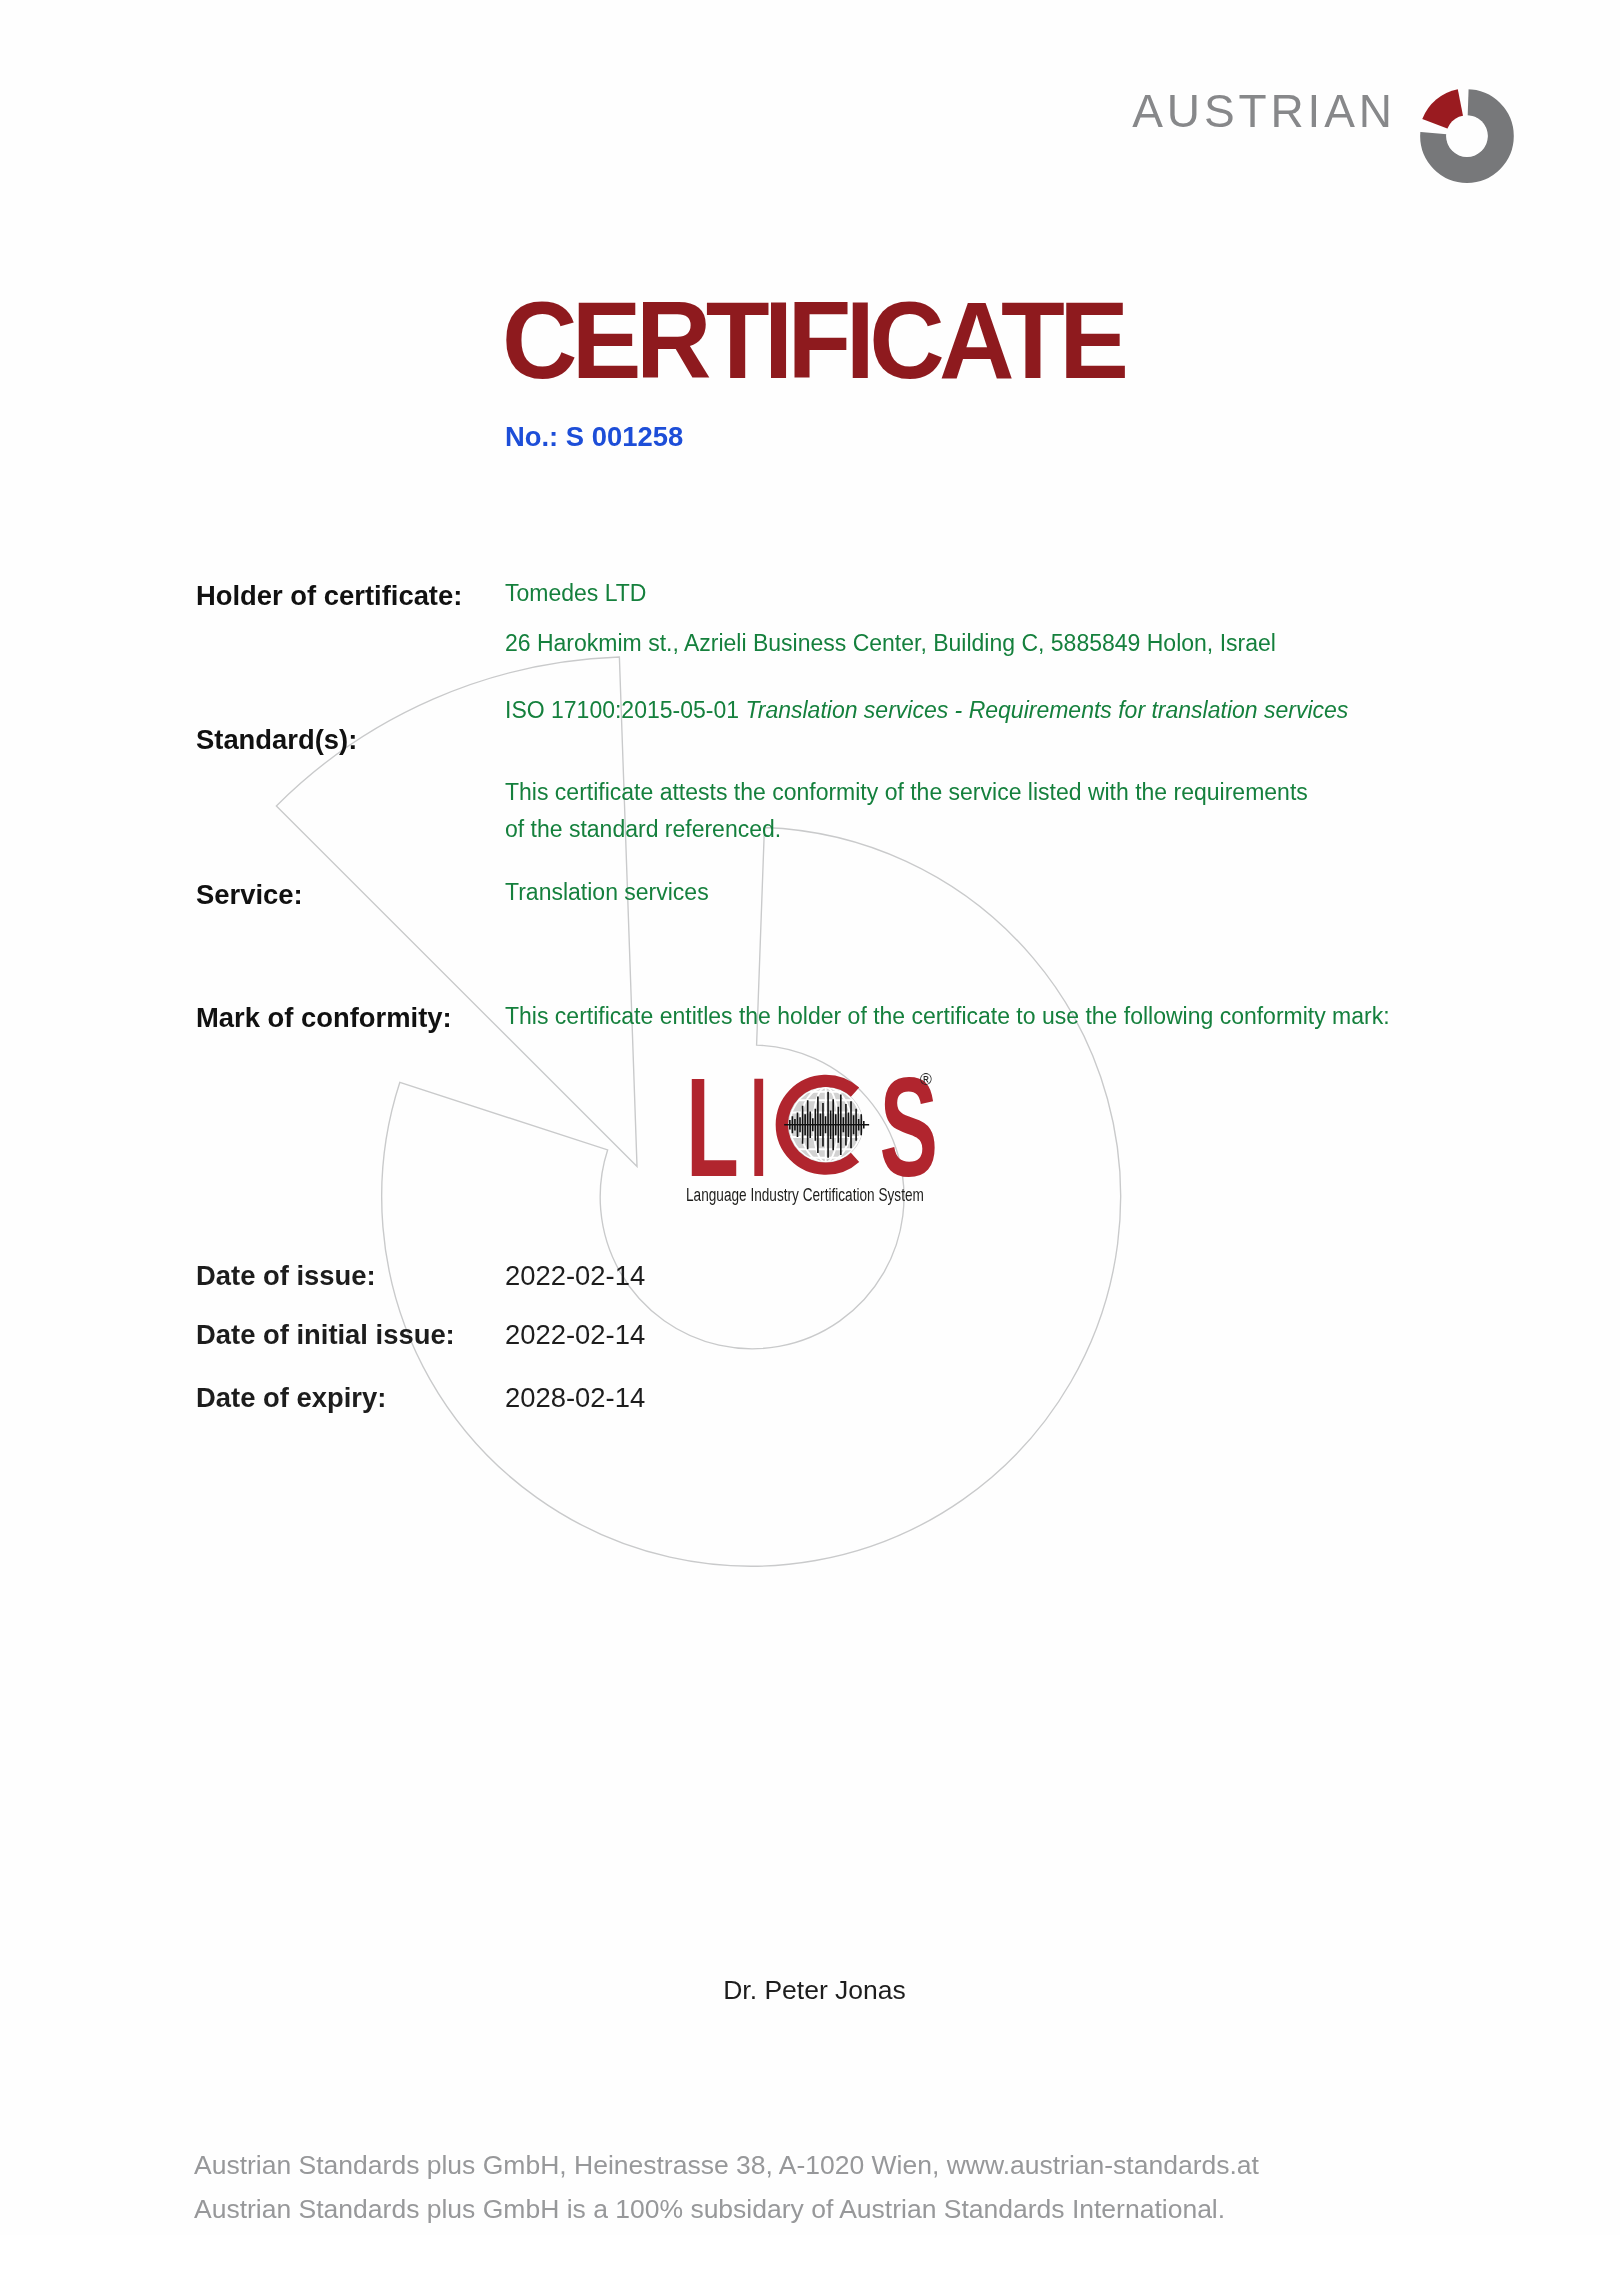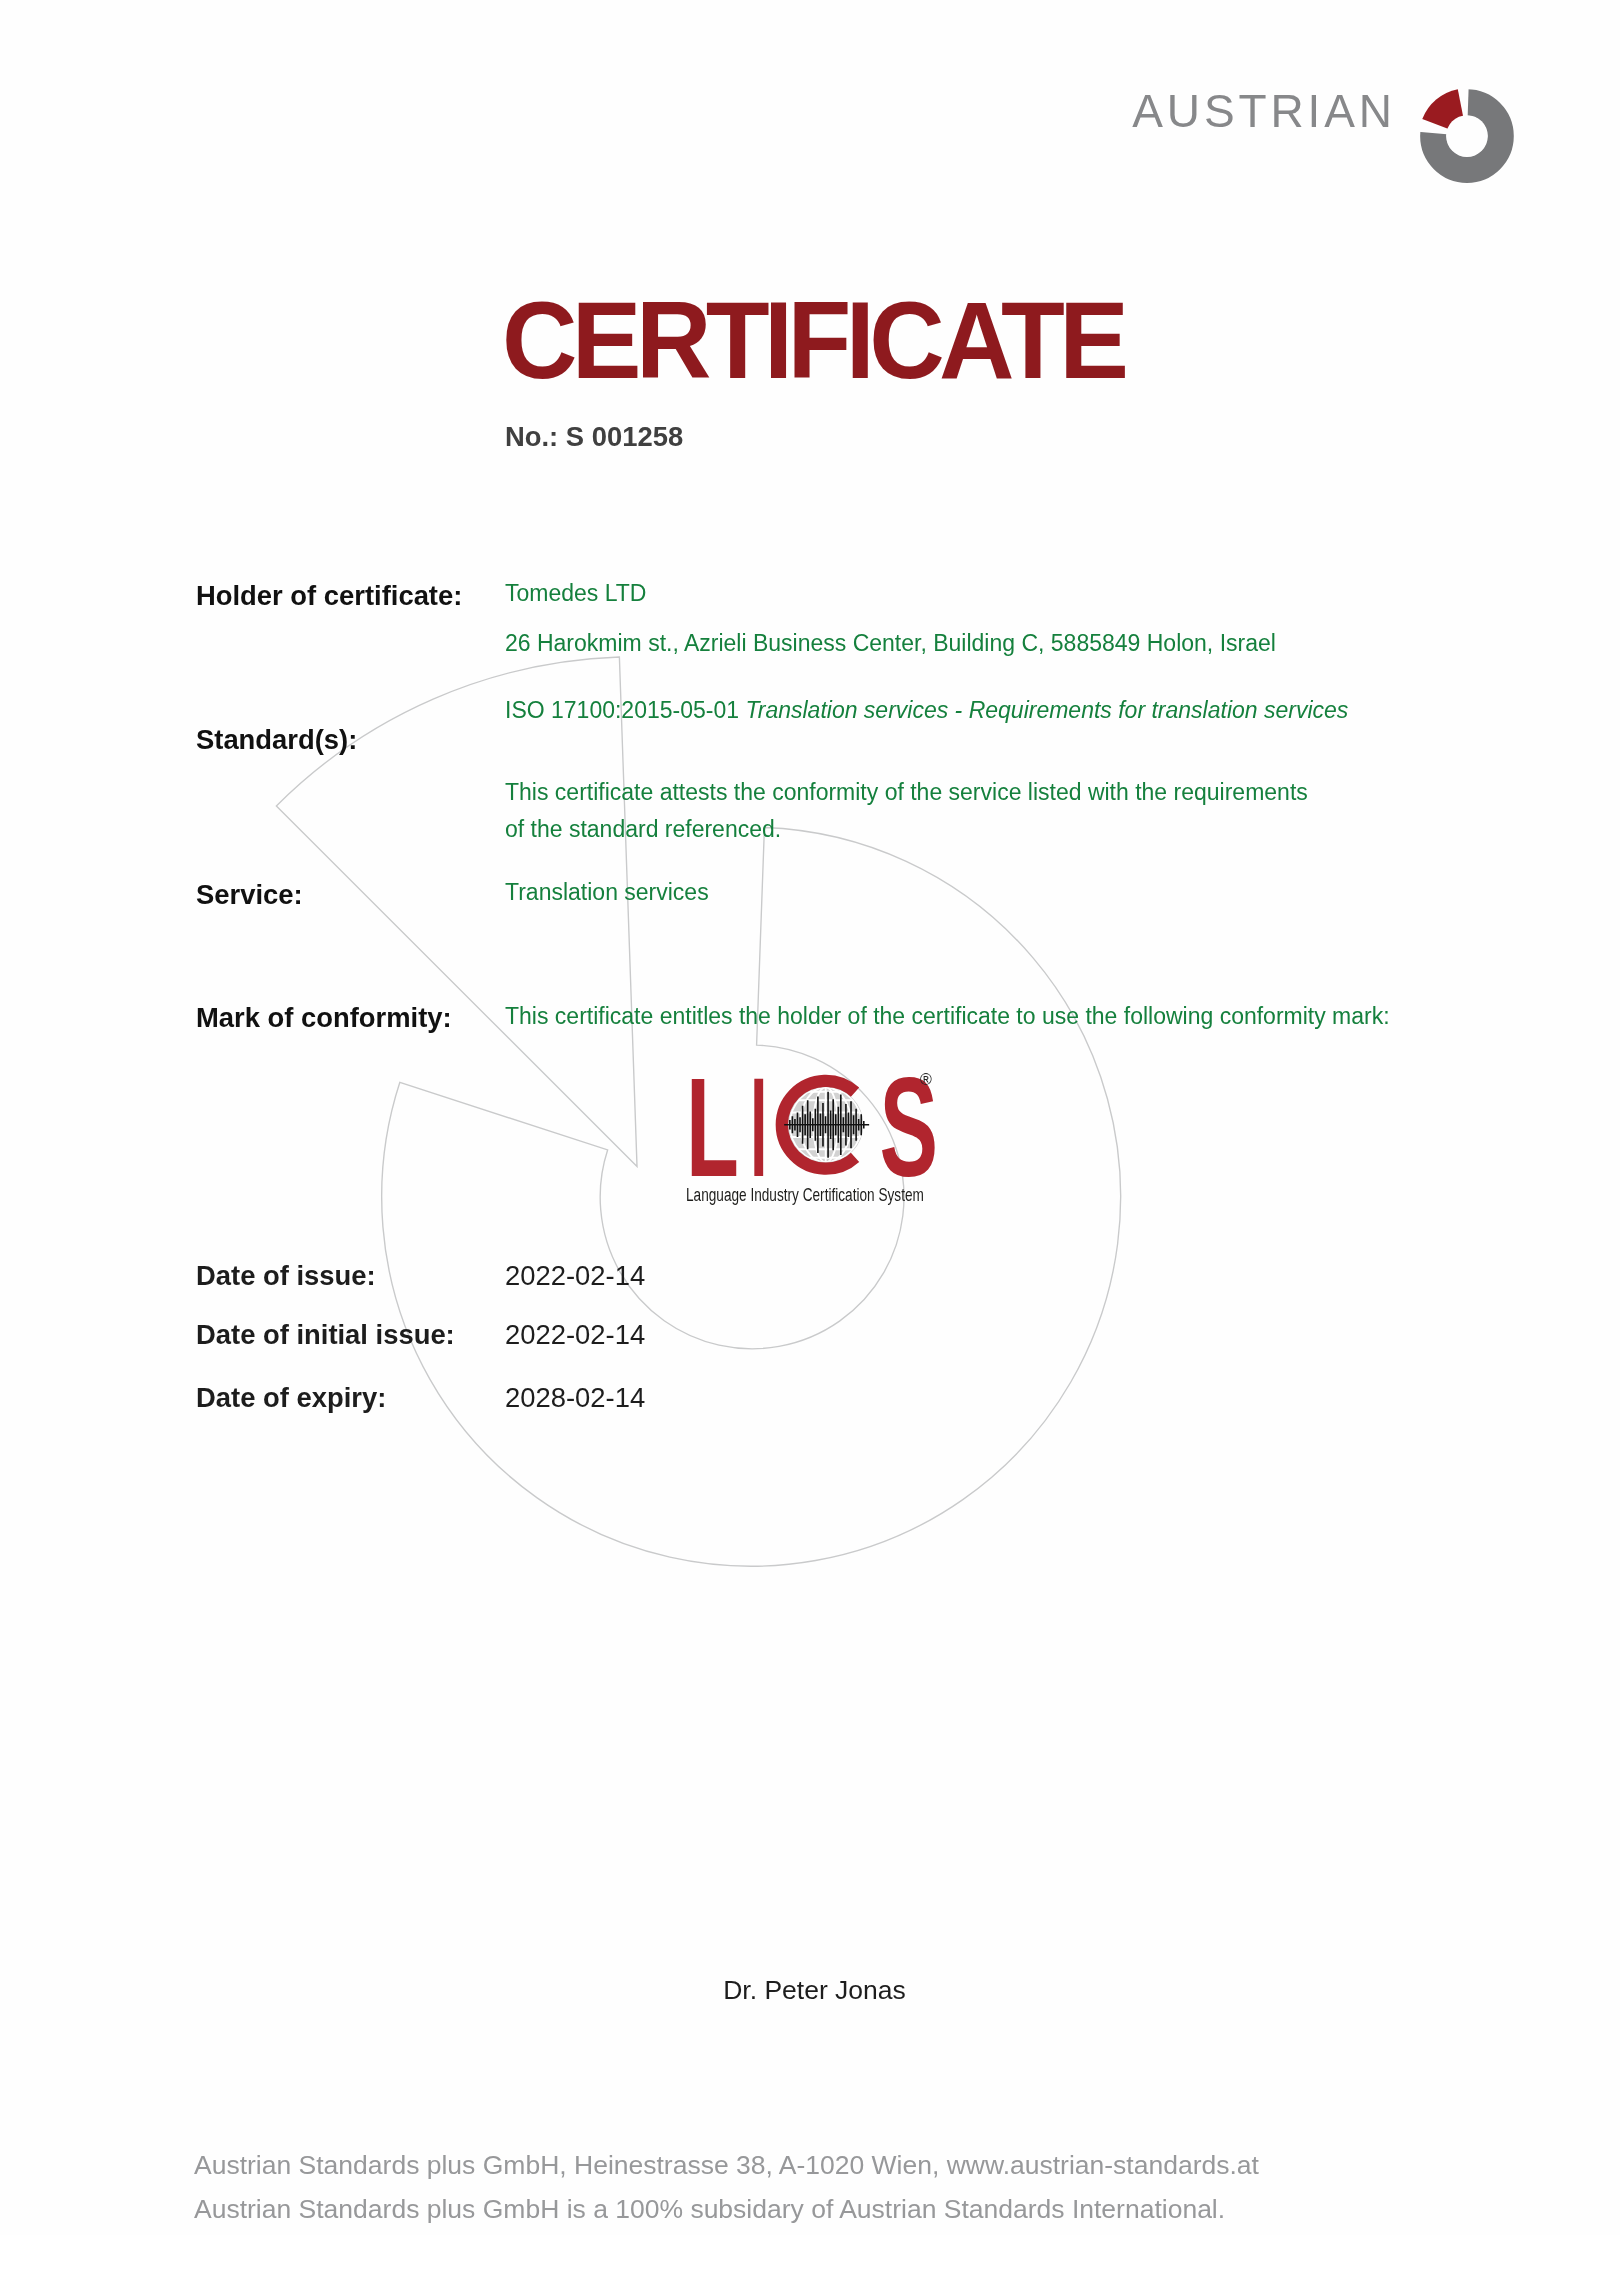--- a/index.html
+++ b/index.html
@@ -17,21 +17,21 @@
   .brand-top{top:88px;font-size:46px;font-weight:400;color:#87888a;letter-spacing:3.9px;}
   .brand-bottom{top:130px;font-size:60px;font-weight:700;color:#9a1b20;letter-spacing:0px;}
   
   .title{
     left:502px;top:276px;
     font-size:110px;font-weight:700;color:#8e1a1e;
     letter-spacing:-5.9px;
     transform:scaleX(0.95);transform-origin:left top;
     white-space:nowrap;
   }
-  .cert-no{left:505px;top:421px;font-size:27.4px;font-weight:700;color:#404040;}
+  .cert-no{left:505px;top:421px;font-size:27.4px;font-weight:700;color:#1d4ed8;}
   .intro{left:505px;top:469px;width:887px;font-size:25.5px;font-weight:700;color:#161616;line-height:35px;}
   .label{left:196px;font-size:27.4px;font-weight:700;color:#111;}
   .value{left:505px;font-size:23px;color:#15803d;}
   .vblock{line-height:37px;}
   .std-title{font-style:italic;}
   
   .date-label{left:196px;font-size:27.4px;font-weight:700;}
   .date-value{left:505px;font-size:27.4px;}
   
   .signature{left:603px;top:1972px;width:423px;text-align:center;font-size:26.5px;line-height:36px;color:#1d1d1d;}

